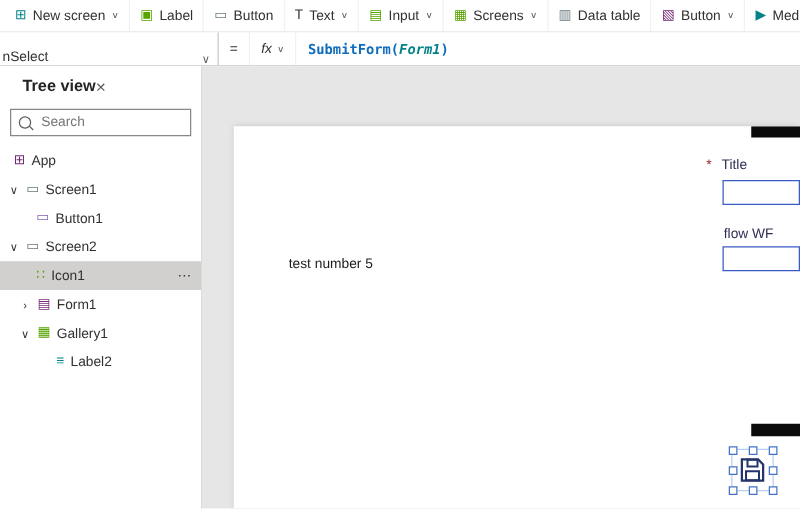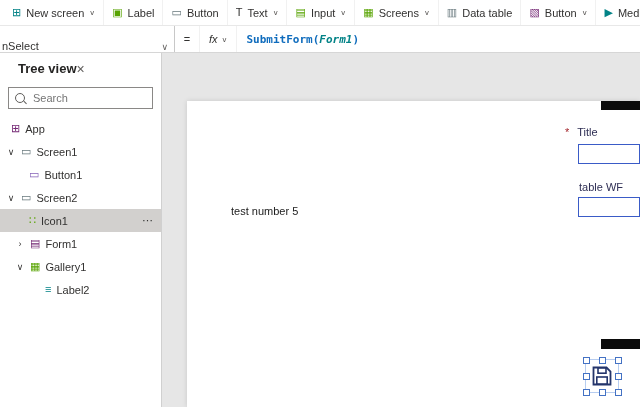--- a/index.html
+++ b/index.html
@@ -205,21 +205,21 @@
     <div class="canvas-area">
       <div class="canvas">
         <div class="t2">test number 5</div>
 
         <div class="title-row">
           <span class="req">*</span>
           <span class="flabel">Title</span>
         </div>
         <input class="cinput in1" value="" style="">
 
-        <div class="wf flabel">table WF</div>
+        <div class="wf flabel">flow WF</div>
         <input class="cinput in2" value="" style="">
 
         <div class="bar1"></div>
         <div class="bar2"></div>
 
         <div class="sel">
           <div class="frame"></div>
           <svg viewBox="0 0 24 24" width="24" height="24">
             <path d="M3.5 3.5 h13 L20.5 7.5 V20.5 H3.5 Z" fill="none" stroke="#24356b" stroke-width="1.8"></path>
             <rect x="8" y="3.8" width="8" height="5.4" fill="none" stroke="#24356b" stroke-width="1.6"></rect>

